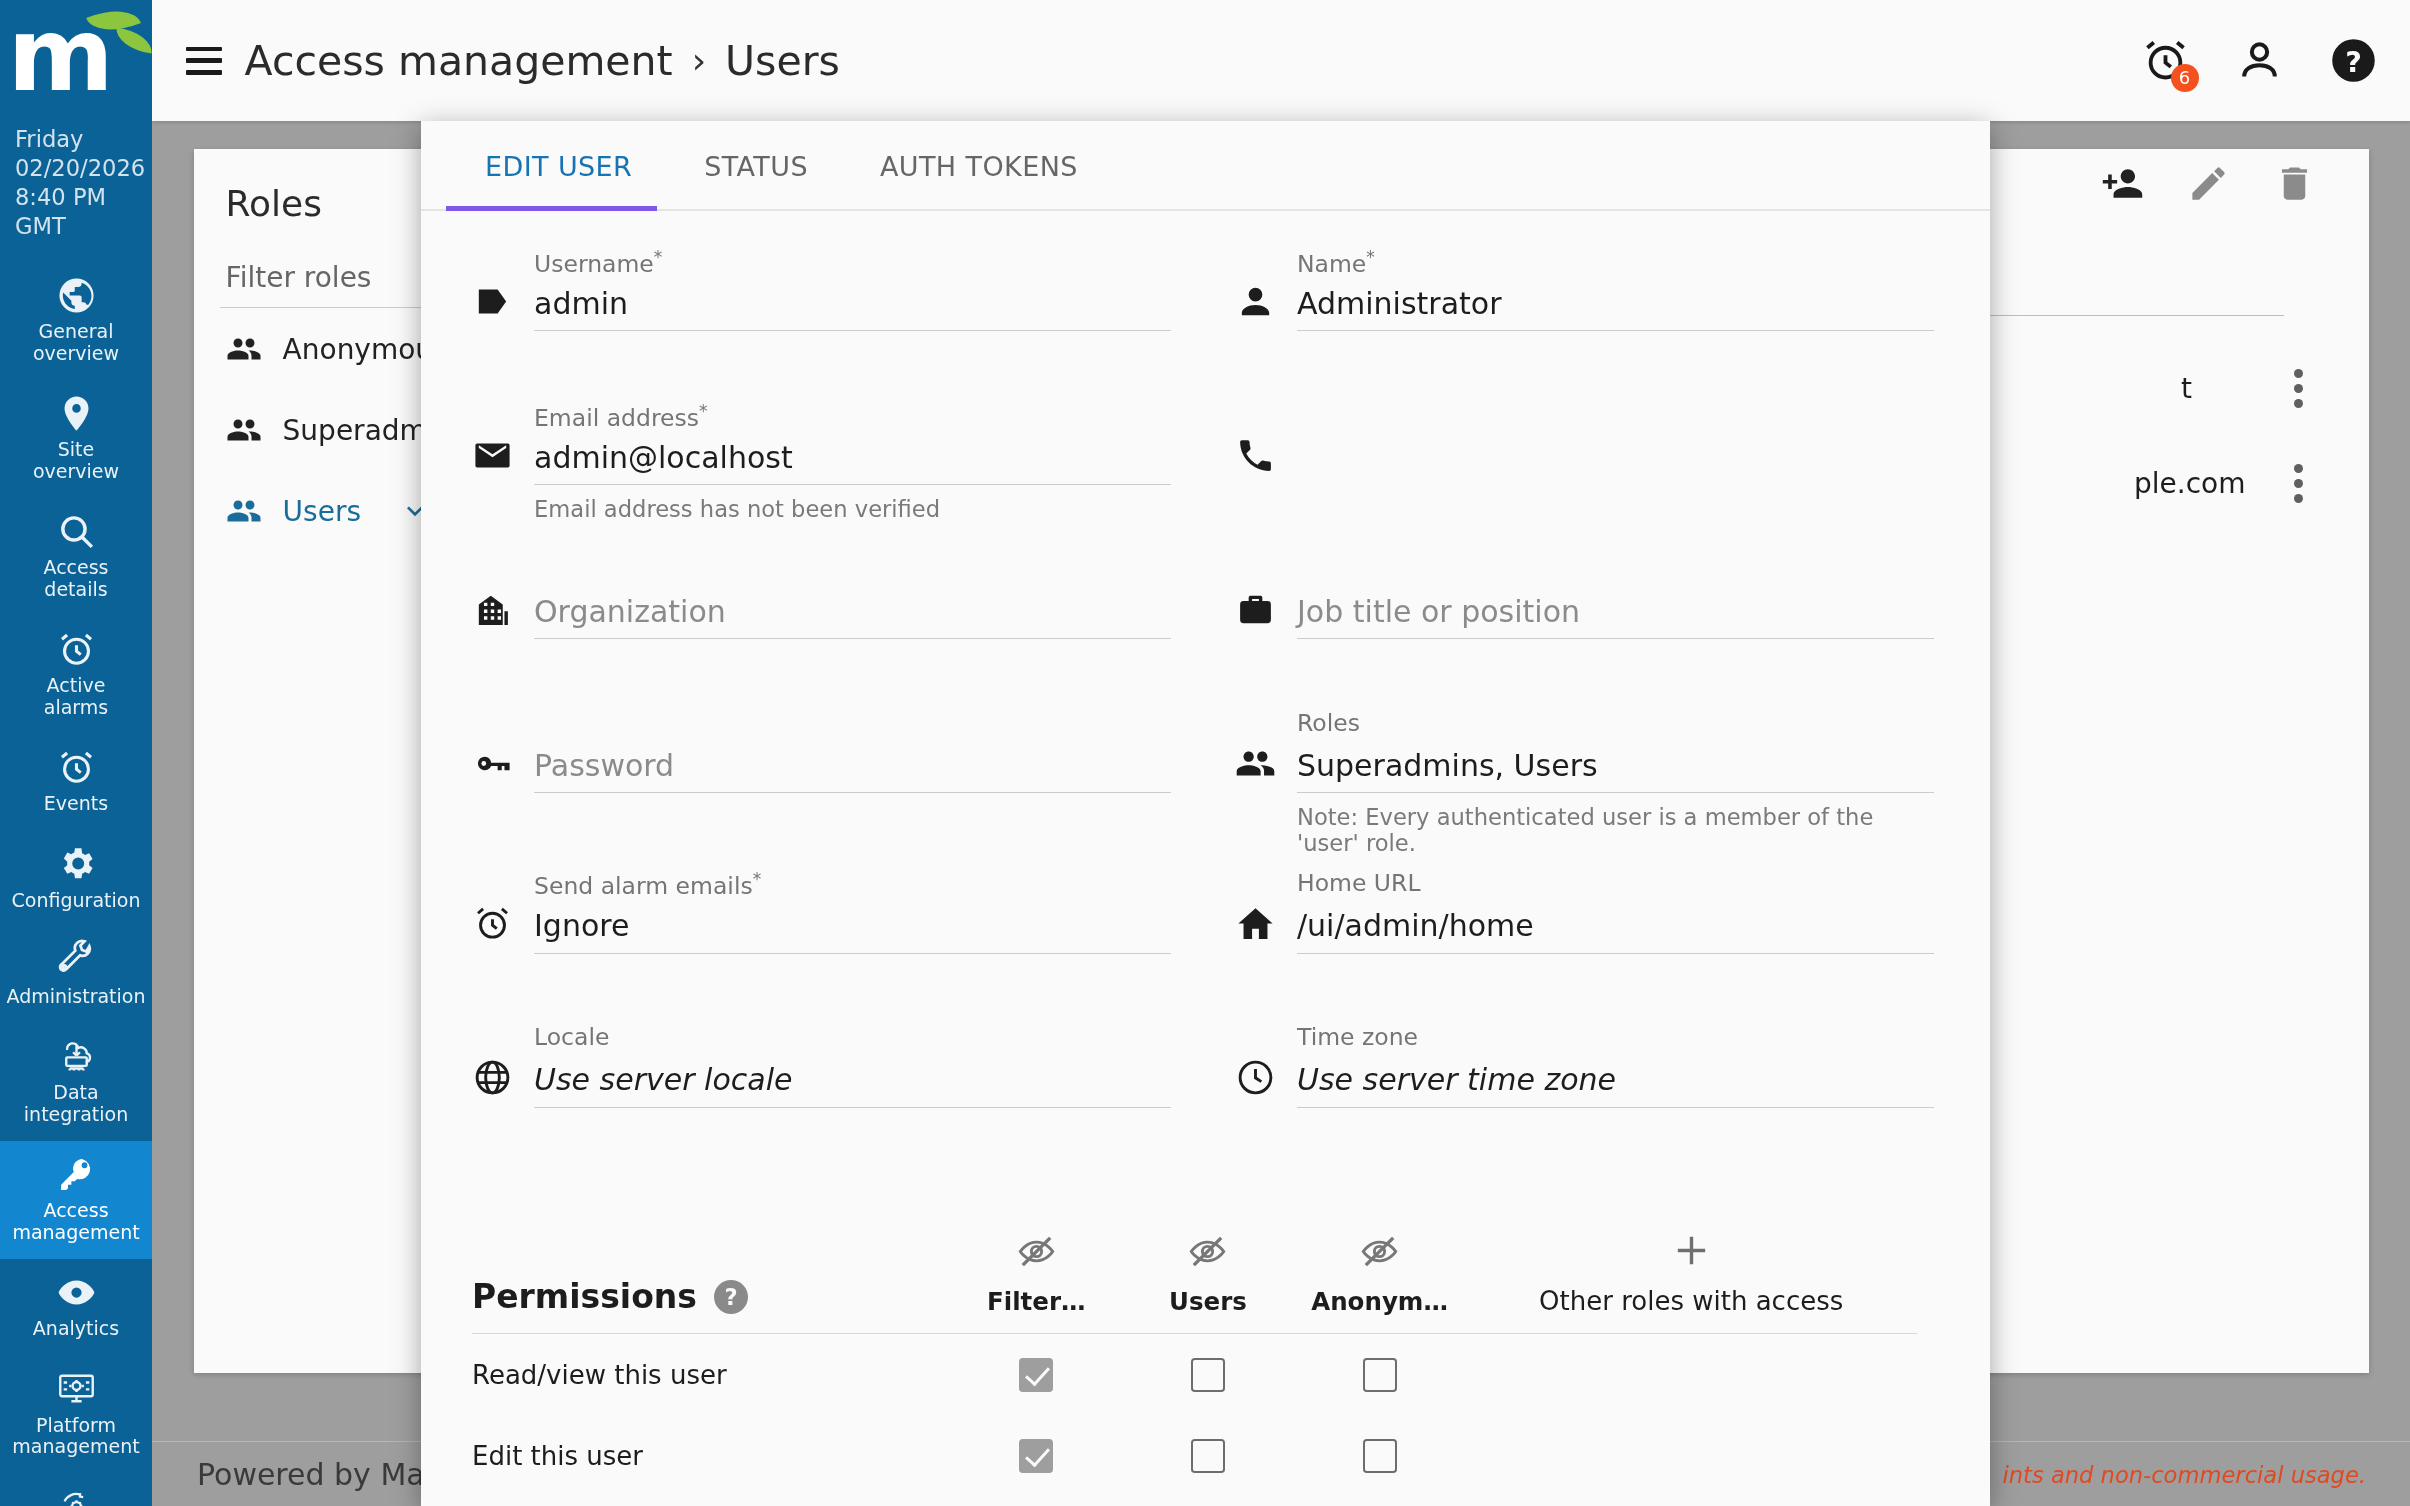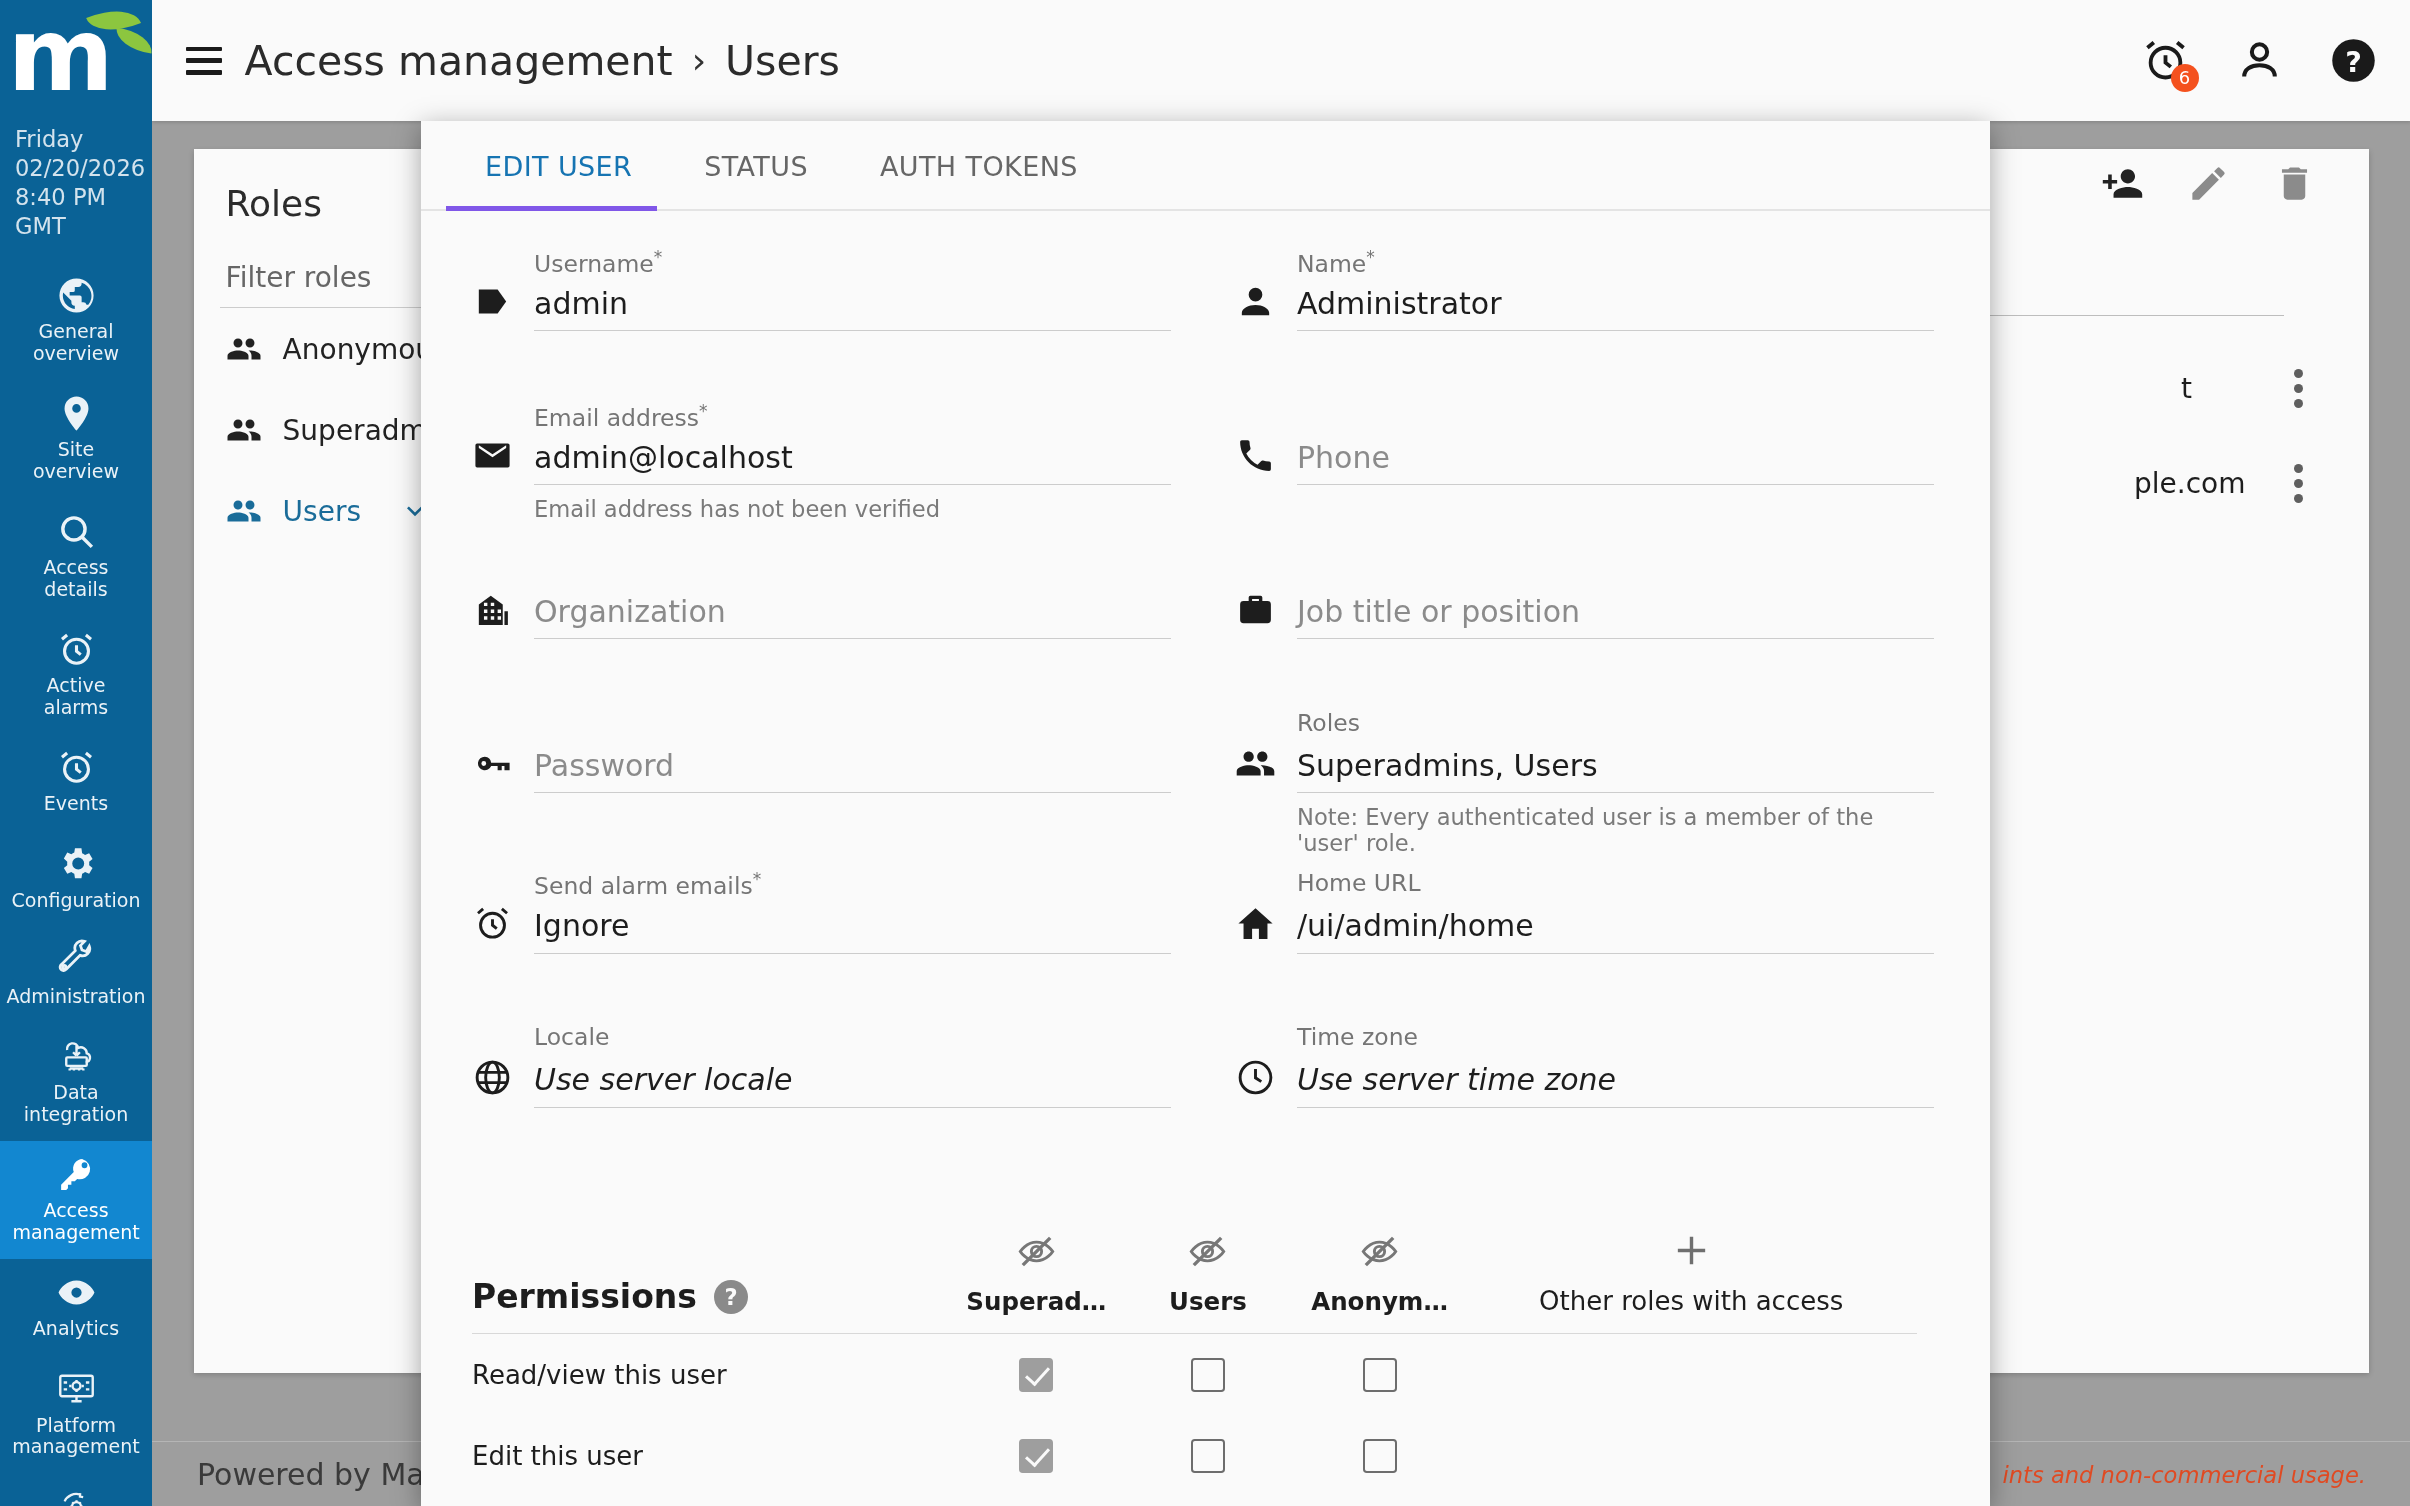--- a/index.html
+++ b/index.html
@@ -401,21 +401,20 @@
           </div>
           <div class="fhint">Email address has not been verified</div>
         </div>
 
         <div class="field">
           <div class="flab"></div>
           <div class="frow">
             <svg class="fic" viewBox="0 0 24 24">
                 <path fill="#1d1d1d" d="M6.6 10.8a15.5 15.5 0 0 0 6.6 6.6l2.2-2.2a1 1 0 0 1 1-.25c1.1.37 2.3.57 3.6.57a1 1 0 0 1 1 1V20a1 1 0 0 1-1 1C10.6 21 3 13.4 3 4a1 1 0 0 1 1-1h3.5a1 1 0 0 1 1 1c0 1.3.2 2.5.57 3.6a1 1 0 0 1-.25 1l-2.2 2.2z"></path>
               </svg>
-            <div class="finp ph">Phone</div>
           </div>
         </div>
 
         <div class="field">
           <div class="flab"></div>
           <div class="frow">
             <svg class="fic" viewBox="0 0 24 24">
                 <path fill="#1d1d1d" d="M4 21V9l7-5 7 5v12H4zm3-3h2v-2H7v2zm4 0h2v-2h-2v2zm4 0h2v-2h-2v2zM7 14h2v-2H7v2zm4 0h2v-2h-2v2zm4 0h2v-2h-2v2zM7 10h2V8H7v2zm4 0h2V8h-2v2zM19 21h2v-8h-2v8z"></path>
               </svg>
             <div class="finp ph">Organization</div>
@@ -515,21 +514,21 @@
         <div class="perm-col">
           <div class="eye">
             <svg width="41" height="41" viewBox="0 0 24 24">
                 <g fill="none" stroke="#777" stroke-width="1.7">
                   <path d="M2.5 12S6 6.5 12 6.5 21.5 12 21.5 12 18 17.5 12 17.5 2.5 12 2.5 12z"></path>
                   <circle cx="12" cy="12" r="3"></circle>
                   <path d="M4 20 20 4" stroke-width="2"></path>
                 </g>
               </svg>
           </div>
-          <div class="nm">Superad…</div>
+          <div class="nm">Filter…</div>
         </div>
         <div class="perm-col">
           <div class="eye">
             <svg width="41" height="41" viewBox="0 0 24 24">
                 <g fill="none" stroke="#777" stroke-width="1.7">
                   <path d="M2.5 12S6 6.5 12 6.5 21.5 12 21.5 12 18 17.5 12 17.5 2.5 12 2.5 12z"></path>
                   <circle cx="12" cy="12" r="3"></circle>
                   <path d="M4 20 20 4" stroke-width="2"></path>
                 </g>
               </svg>

